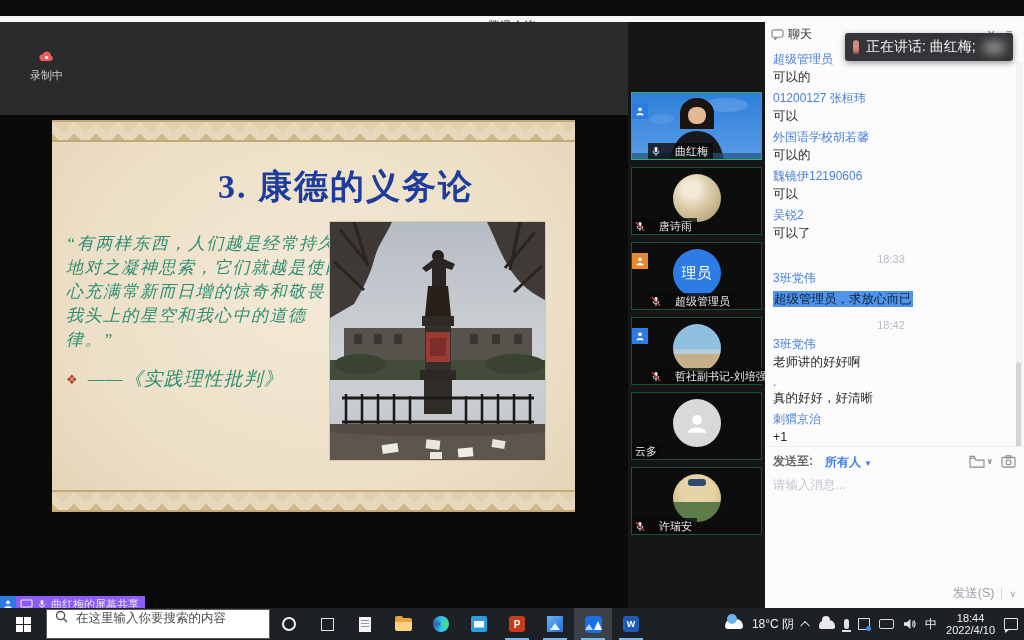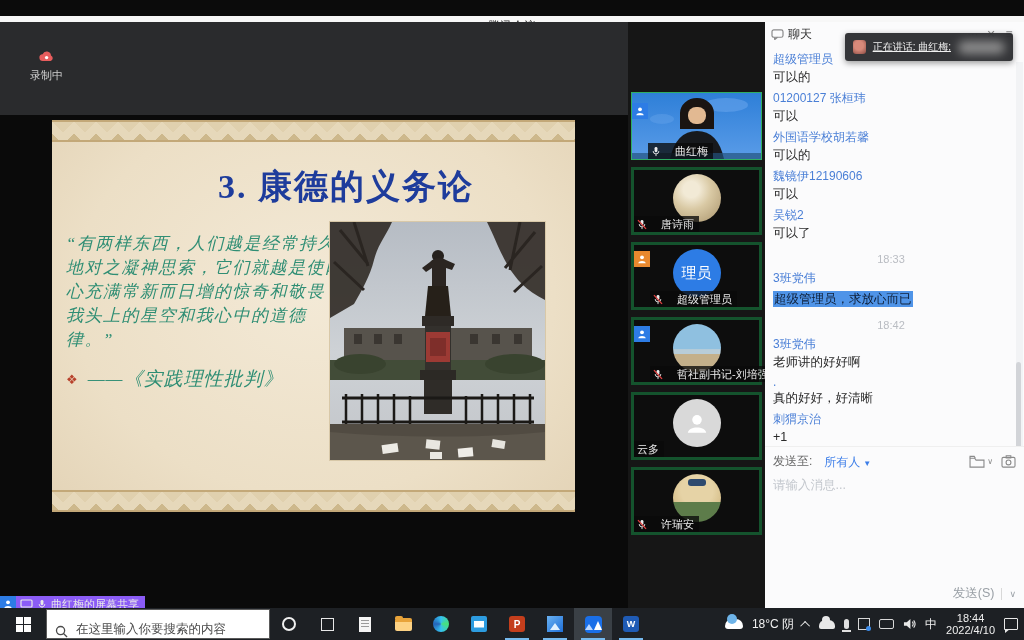--- a/index.html
+++ b/index.html
@@ -36,21 +36,21 @@
 
   
   .share-banner { position:absolute; left:0; top:574px; display:flex; align-items:center; height:16px; }
   .share-badge { width:16px; height:16px; background:#2d7ce5; display:flex; align-items:center; justify-content:center; }
   .share-chip { height:16px; background:#8b5cf6; display:flex; align-items:center; gap:4px; padding:0 6px 0 4px; }
   .share-chip span.txt { color:#e8e8e8; font-size:11px; white-space:nowrap; }
 
   
   .video-col { position:absolute; left:628px; top:22px; width:137px; height:586px; background:#161616; }
   .tiles { position:absolute; left:0; top:70px; width:137px; }
-  .tile { position:relative; width:131px; height:68px; margin:0 auto 7px; background:#0d0d0d; border:3px solid #14532d; }
+  .tile { position:relative; width:131px; height:68px; margin:0 auto 7px; background:#0d0d0d; border:1px solid #14532d; }
   .tile.active { border:1px solid #2fae63; }
   .tile-av { position:absolute; left:50%; top:50%; transform:translate(-50%,-56%); width:48px; height:48px; border-radius:50%; display:flex; align-items:center; justify-content:center; overflow:hidden; }
   .av-plush { background:radial-gradient(circle at 38% 32%, #f2ead6 0 18%, #d9c9a4 45%, #a8926a 100%); }
   .av-text { background:#2d7ce5; color:#fff; font-size:15px; }
   .av-beach { background:linear-gradient(180deg,#8fc0e0 0 52%,#b8cdd8 53% 62%,#c4b08a 63% 100%); }
   .av-generic { background:#d9d9d9; }
   .av-cartoon { background:linear-gradient(180deg,rgba(0,0,0,0) 0 58%,#5d7c4a 58% 100%),radial-gradient(circle at 50% 34%, #e6d3a6 0 40%, #c4a86a 100%); }
   .av-cartoon::after { content:""; position:absolute; top:5px; left:15px; width:18px; height:7px; background:#2e4a6e; border-radius:3px; }
   .tile-row { position:absolute; left:0; bottom:0; display:flex; align-items:stretch; max-width:129px; }
   .tile-badge { width:16px; min-width:16px; height:16px; display:flex; align-items:center; justify-content:center; }
@@ -67,44 +67,44 @@
   .chat-hbtn { width:18px; text-align:center; color:#8a8a8a; font-size:11px; }
   .chat-more::before{content:"⋯";} .chat-close::before{content:"✕";} .chat-menu::before{content:"≡"; font-size:12px;}
   .chat-scroll-track { position:absolute; right:1px; top:40px; width:7px; height:540px; background:#f2f3f5; }
   .chat-scroll-thumb { position:absolute; right:2px; top:300px; width:5px; height:112px; background:#d2d4d8; border-radius:3px; }
   .chat-msgs { position:absolute; left:8px; top:24px; width:236px; height:400px; overflow:hidden; }
   .msg-name { color:#4a7fd6; font-size:12px; margin:5px 0 2px; white-space:nowrap; }
   .msg-text { color:#2a2a2a; font-size:12.5px; line-height:15px; }
   .msg-text.hl { background:#4f94e8; color:#0e1f38; display:inline; padding:1px 1px; }
   .time-div { text-align:center; color:#b9bcc2; font-size:11px; margin:12px 0 2px; }
   .chat-foot { position:absolute; left:0; top:424px; width:259px; height:162px; background:#fbfbfc; border-top:1px solid #efefef; }
-  .sendto-row { display:flex; align-items:center; height:28px; padding:0 8px; }
+  .sendto-row { display:flex; align-items:center; height:28px; padding:0 8px;font-weight:bold; }
   .sendto-label { color:#666; font-size:12px; margin-right:12px; }
   .sendto-value { color:#3d7ee8; font-size:12px; }
   .sendto-caret { color:#3d7ee8; font-size:8px; margin-left:3px; }
   .foot-sp { flex:1; }
   .foot-ic { margin-left:8px; display:flex; align-items:center; color:#8a8a8a; }
   .chat-input { display:block; width:240px; height:96px; margin:2px 8px; border:none; outline:none; resize:none; background:transparent; font-family:inherit; font-size:12.5px; color:#333; }
   .chat-input::placeholder { color:#c3c7cd; }
   .send-row { position:absolute; right:8px; bottom:6px; display:flex; align-items:center; color:#9aa0a6; font-size:12.5px; }
   .send-sep { width:1px; height:12px; background:#d8d8d8; margin:0 7px; }
   .send-caret { font-size:9px; }
 
   
   .toast { position:absolute; left:845px; top:33px; width:168px; height:28px; background:rgba(44,45,48,.96); border-radius:3px; box-shadow:0 2px 6px rgba(0,0,0,.4); display:flex; align-items:center; padding:0 8px; gap:7px; z-index:50; }
   .toast-av { width:14px; height:14px; border-radius:3px; background:radial-gradient(circle at 45% 40%, #d88a7a 0 40%, #8a4a42 100%); filter:blur(.4px); }
-  .toast-txt { color:#f0f0f0; font-size:10px; white-space:nowrap;text-decoration:underline; }
+  .toast-txt { color:#f0f0f0; font-size:14px; white-space:nowrap; }
   .toast-blur { width:52px; height:13px; border-radius:7px; background:#9a9a9a; filter:blur(5px); opacity:.85; }
 
   
   .taskbar { position:absolute; left:0; top:608px; width:1024px; height:32px; background:#1d2024; display:flex; align-items:center; }
   .tb-start { width:46px; height:32px; display:flex; align-items:center; justify-content:center; }
   .win-logo { display:grid; grid-template-columns:7px 7px; grid-template-rows:7px 7px; gap:1px; }
   .win-logo i { background:#fdfdfd; }
-  .tb-search { width:224px; height:30px; background:#fff; border:1px solid #5a5a5a; display:flex; align-items:flex-end; padding:0 8px; gap:8px; }
+  .tb-search { width:224px; height:30px; background:#fff; border:1px solid #5a5a5a; display:flex; align-items:flex-start; padding:0 8px; gap:8px; }
   .tb-search-txt { color:#4a4a4a; font-size:12.5px; white-space:nowrap; overflow:hidden; }
   .tb-icons { display:flex; height:32px; }
   .tb-icon { width:38px; height:32px; display:flex; align-items:center; justify-content:center; position:relative; }
   .tb-icon.running::after { content:""; position:absolute; left:7px; right:7px; bottom:0; height:2px; background:#76b9ed; }
   .tb-icon.focused { background:#3a4046; }
   .ic-cortana { width:14px; height:14px; border:2px solid #f0f0f0; border-radius:50%; }
   .ic-taskview { width:13px; height:13px; border:1.5px solid #e8e8e8; position:relative; }
   .ic-notepad { width:12px; height:15px; background:#f4f4f4; position:relative; }
   .ic-notepad::after { content:""; position:absolute; left:2px; top:3px; width:8px; height:1px; background:#9a9a9a; box-shadow:0 3px 0 #9a9a9a,0 6px 0 #9a9a9a; }
   .ic-folder { width:17px; height:13px; background:linear-gradient(180deg,#e8a33a 0 30%,#fdd284 30% 100%); border-radius:2px; position:relative; }

